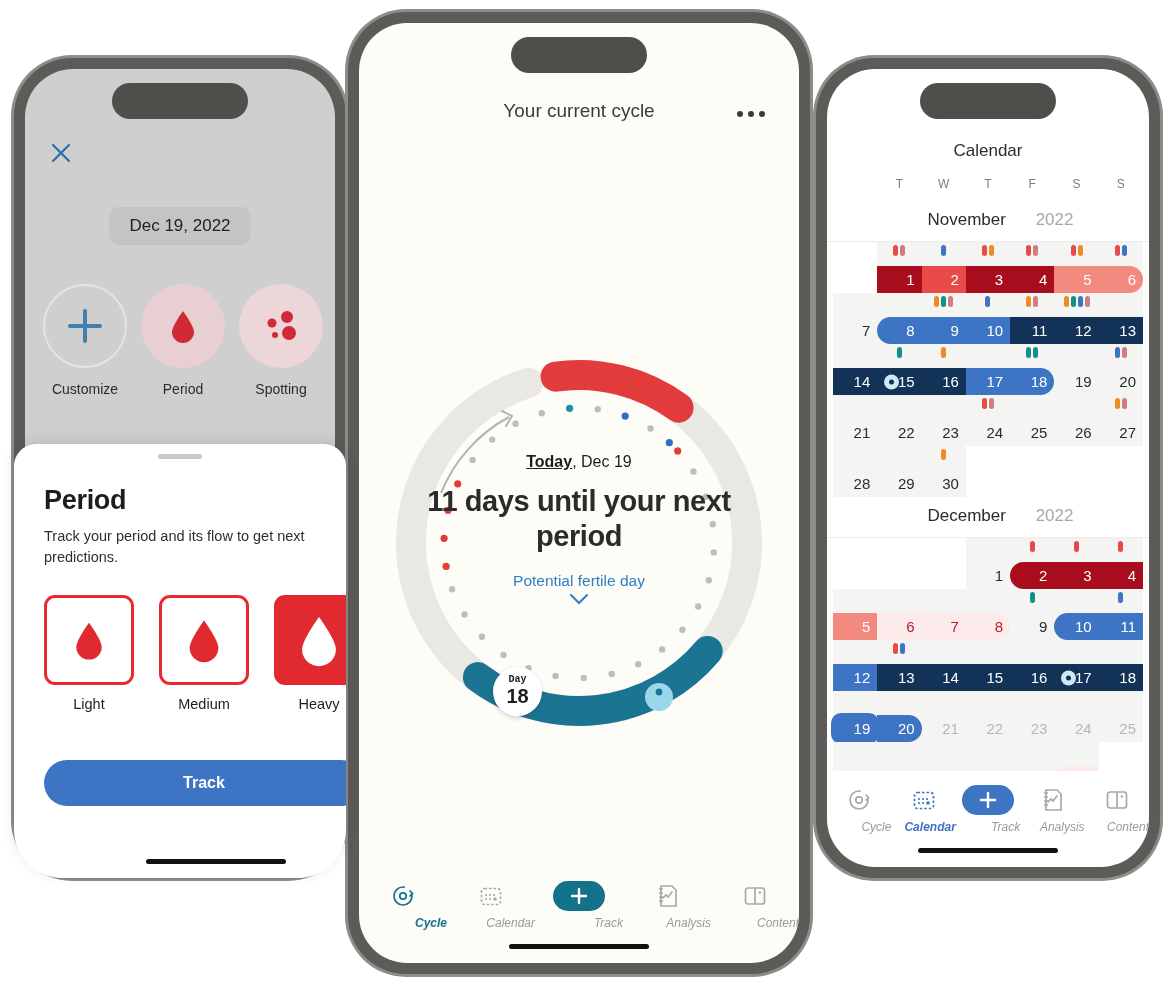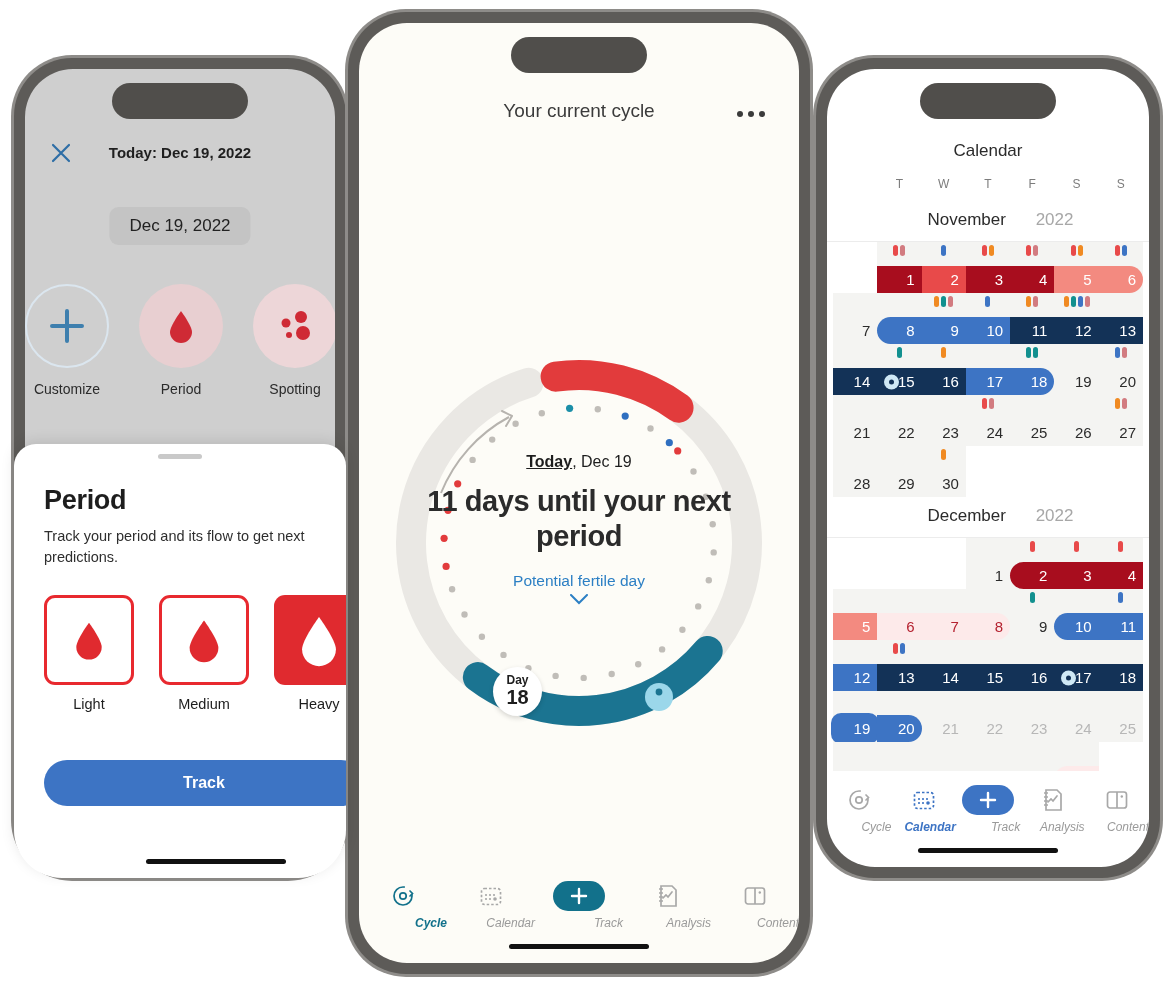--- a/index.html
+++ b/index.html
@@ -28,21 +28,21 @@
   
   #phone-center{ left:348px; top:12px;  width:462px; height:962px; z-index:10; }
   #phone-center .screen { background:#fdfcf7; }
 
   
   .l-header { position:absolute; top:68px; left:0; right:0; height:40px; }
   .l-close { position:absolute; left:24px; top:4px; width:24px; height:24px; cursor:pointer; }
   .l-title { text-align:center; font-size:15px; font-weight:700; color:#1f1f1f; line-height:32px;}
   .l-datechip { position:absolute; top:138px; left:50%; transform:translateX(-50%);
     background:#c4c4c4; border-radius:9px; padding:9px 20px; font-size:17px; color:#222; white-space:nowrap;}
-  .l-grid { position:absolute; top:215px; left:0; right:16px; display:flex; padding-left:18px; gap:30px;justify-content:center;}
+  .l-grid { position:absolute; top:215px; left:0; right:16px; display:flex; padding-left:18px; gap:14px;}
   .l-item { width:103px; text-align:center; }
   .l-circ { width:84px; height:84px; border-radius:50%; margin:0 auto;
             display:flex; align-items:center; justify-content:center; }
   .l-circ.customize { background:transparent; border:2px solid #dbe6ef; }
   .l-circ.period   { background:#e8cfd1; }
   .l-circ.spotting { background:#edd6d8; }
   .l-lbl { margin-top:13px; font-size:14px; color:#2b2b2b; white-space:nowrap; }
   .l-grid2 { position:absolute; top:393px; left:0; right:0; display:flex; padding-left:18px; gap:14px;}
   .l-circ.c4 { background:#e8d3c6; }
   .l-circ.c5 { background:#c3ccdd; }
@@ -80,21 +80,21 @@
   .ring-center { position:absolute; left:0; right:0; top:108px; text-align:center; }
   .rc-today { font-size:16px; color:#1d1d1d; }
   .rc-today b { font-weight:700;text-decoration:underline; }
   .rc-big { font-size:29px; font-weight:700; color:#2b2b2b; line-height:1.2;
             margin-top:13px; letter-spacing:-.4px; }
   .rc-fert { margin-top:18px; font-size:15.5px; color:#2c7fc4; cursor:pointer; }
   .rc-chev { margin-top:1px; color:#2c7fc4; }
   .day-bubble { position:absolute; left:112px; top:322px; width:49px; height:49px;
      border-radius:50%; background:#fff; box-shadow:0 2px 5px rgba(0,0,0,.16);
      display:flex; flex-direction:column; align-items:center; justify-content:center; }
-  .db-lbl { font-size:12px; font-weight:700; color:#1d1d1d; line-height:1; }
+  .db-lbl { font-size:10px; font-weight:700; color:#1d1d1d; line-height:1;font-family:Liberation Mono, monospace; }
   .db-num { font-size:20px; font-weight:700; color:#1d1d1d; line-height:1.15; }
 
   
   .nav { position:absolute; left:0; right:0; bottom:0; height:96px; display:flex;
          align-items:flex-start; padding-top:14px; }
   .nav-item { flex:1; text-align:right; cursor:pointer;font-style:italic; }
   .nav-ico { height:30px; display:flex; align-items:center; justify-content:center; }
   .nav-lbl { margin-top:5px; font-size:12px; color:#9a9a9a; }
   .nav-item.active .nav-lbl { color:#12718b; font-weight:700; }
   #phone-right .nav-item.active .nav-lbl { color:#3d74c4; }
@@ -130,21 +130,20 @@
   <div class="screen">
 
     <div class="notch"></div>
 
     <div class="l-header">
       <div class="l-close">
         <svg width="24" height="24" viewBox="0 0 24 24">
             <path d="M4 4 L20 20 M20 4 L4 20" stroke="#2e6ea6" stroke-width="2.2" fill="none" stroke-linecap="round"></path>
           </svg>
       </div>
-      <div class="l-title">Today: Dec 19, 2022</div>
     </div>
 
     <div class="l-datechip">Dec 19, 2022</div>
 
     <div class="l-grid">
       <div class="l-item">
         <div class="l-circ customize">
           <svg width="46" height="46" viewBox="0 0 46 46">
               <path d="M23 8 V38 M8 23 H38" stroke="#3e7fae" stroke-width="4" stroke-linecap="round"></path>
             </svg>

